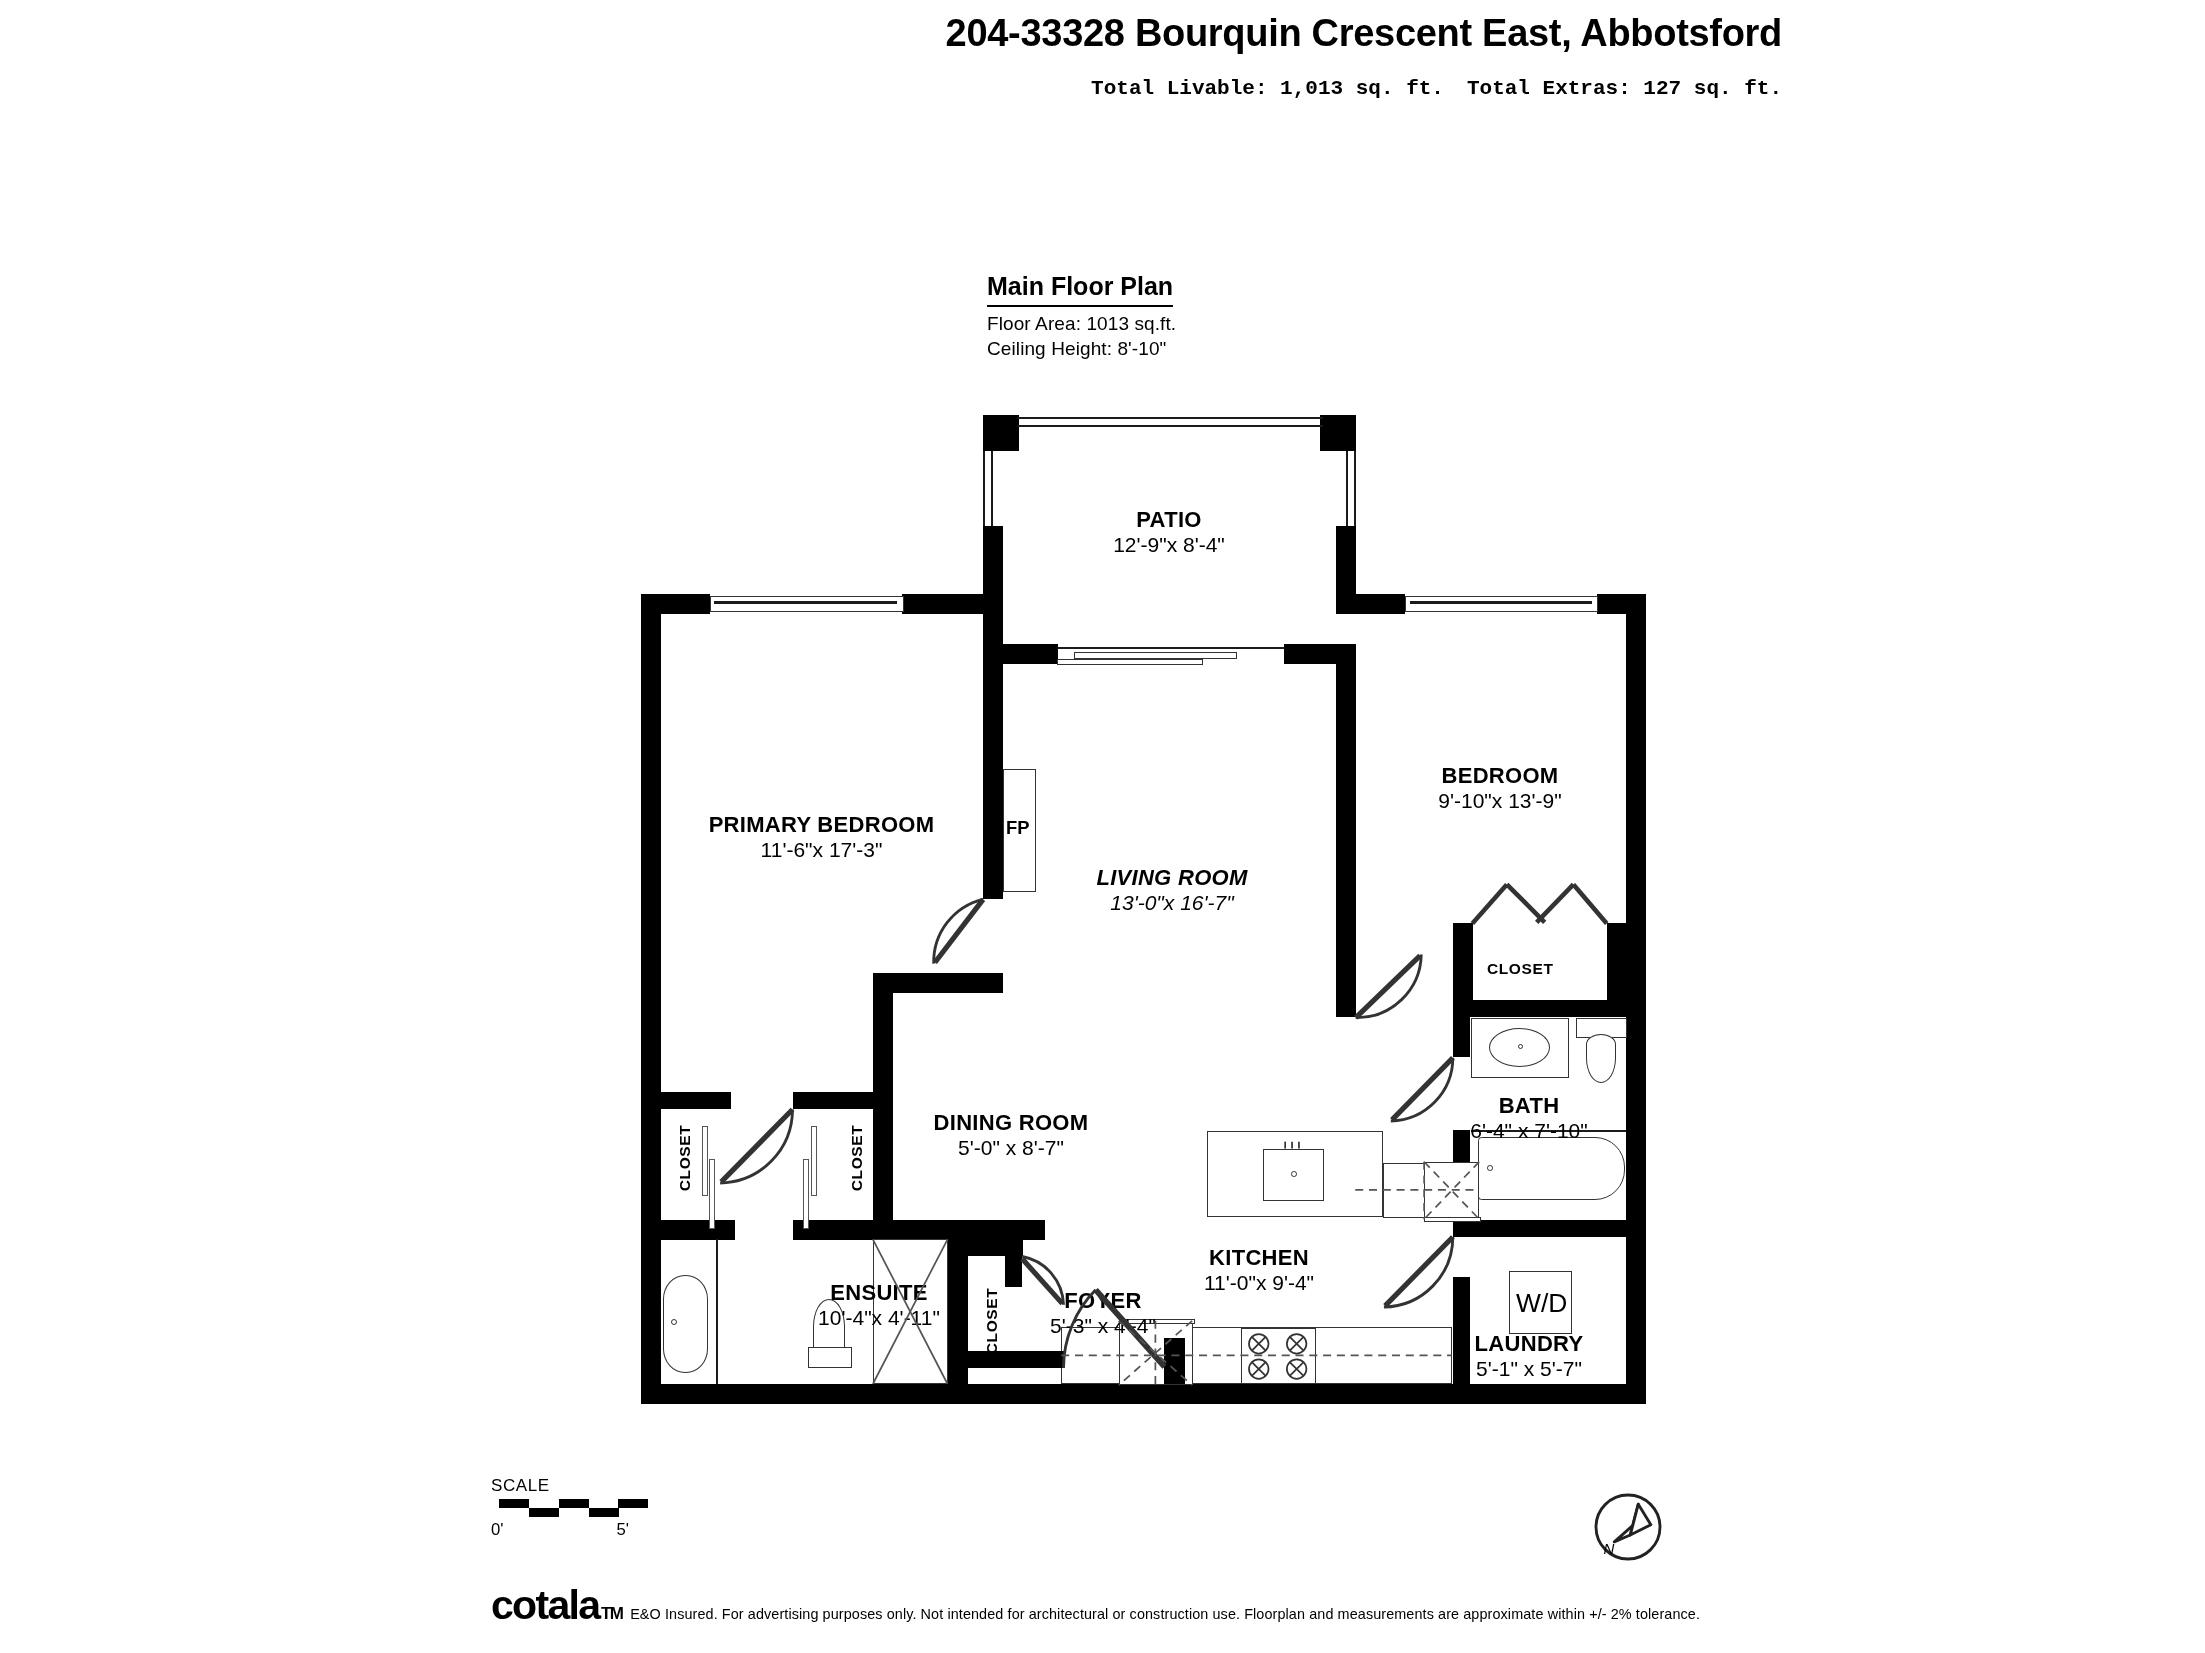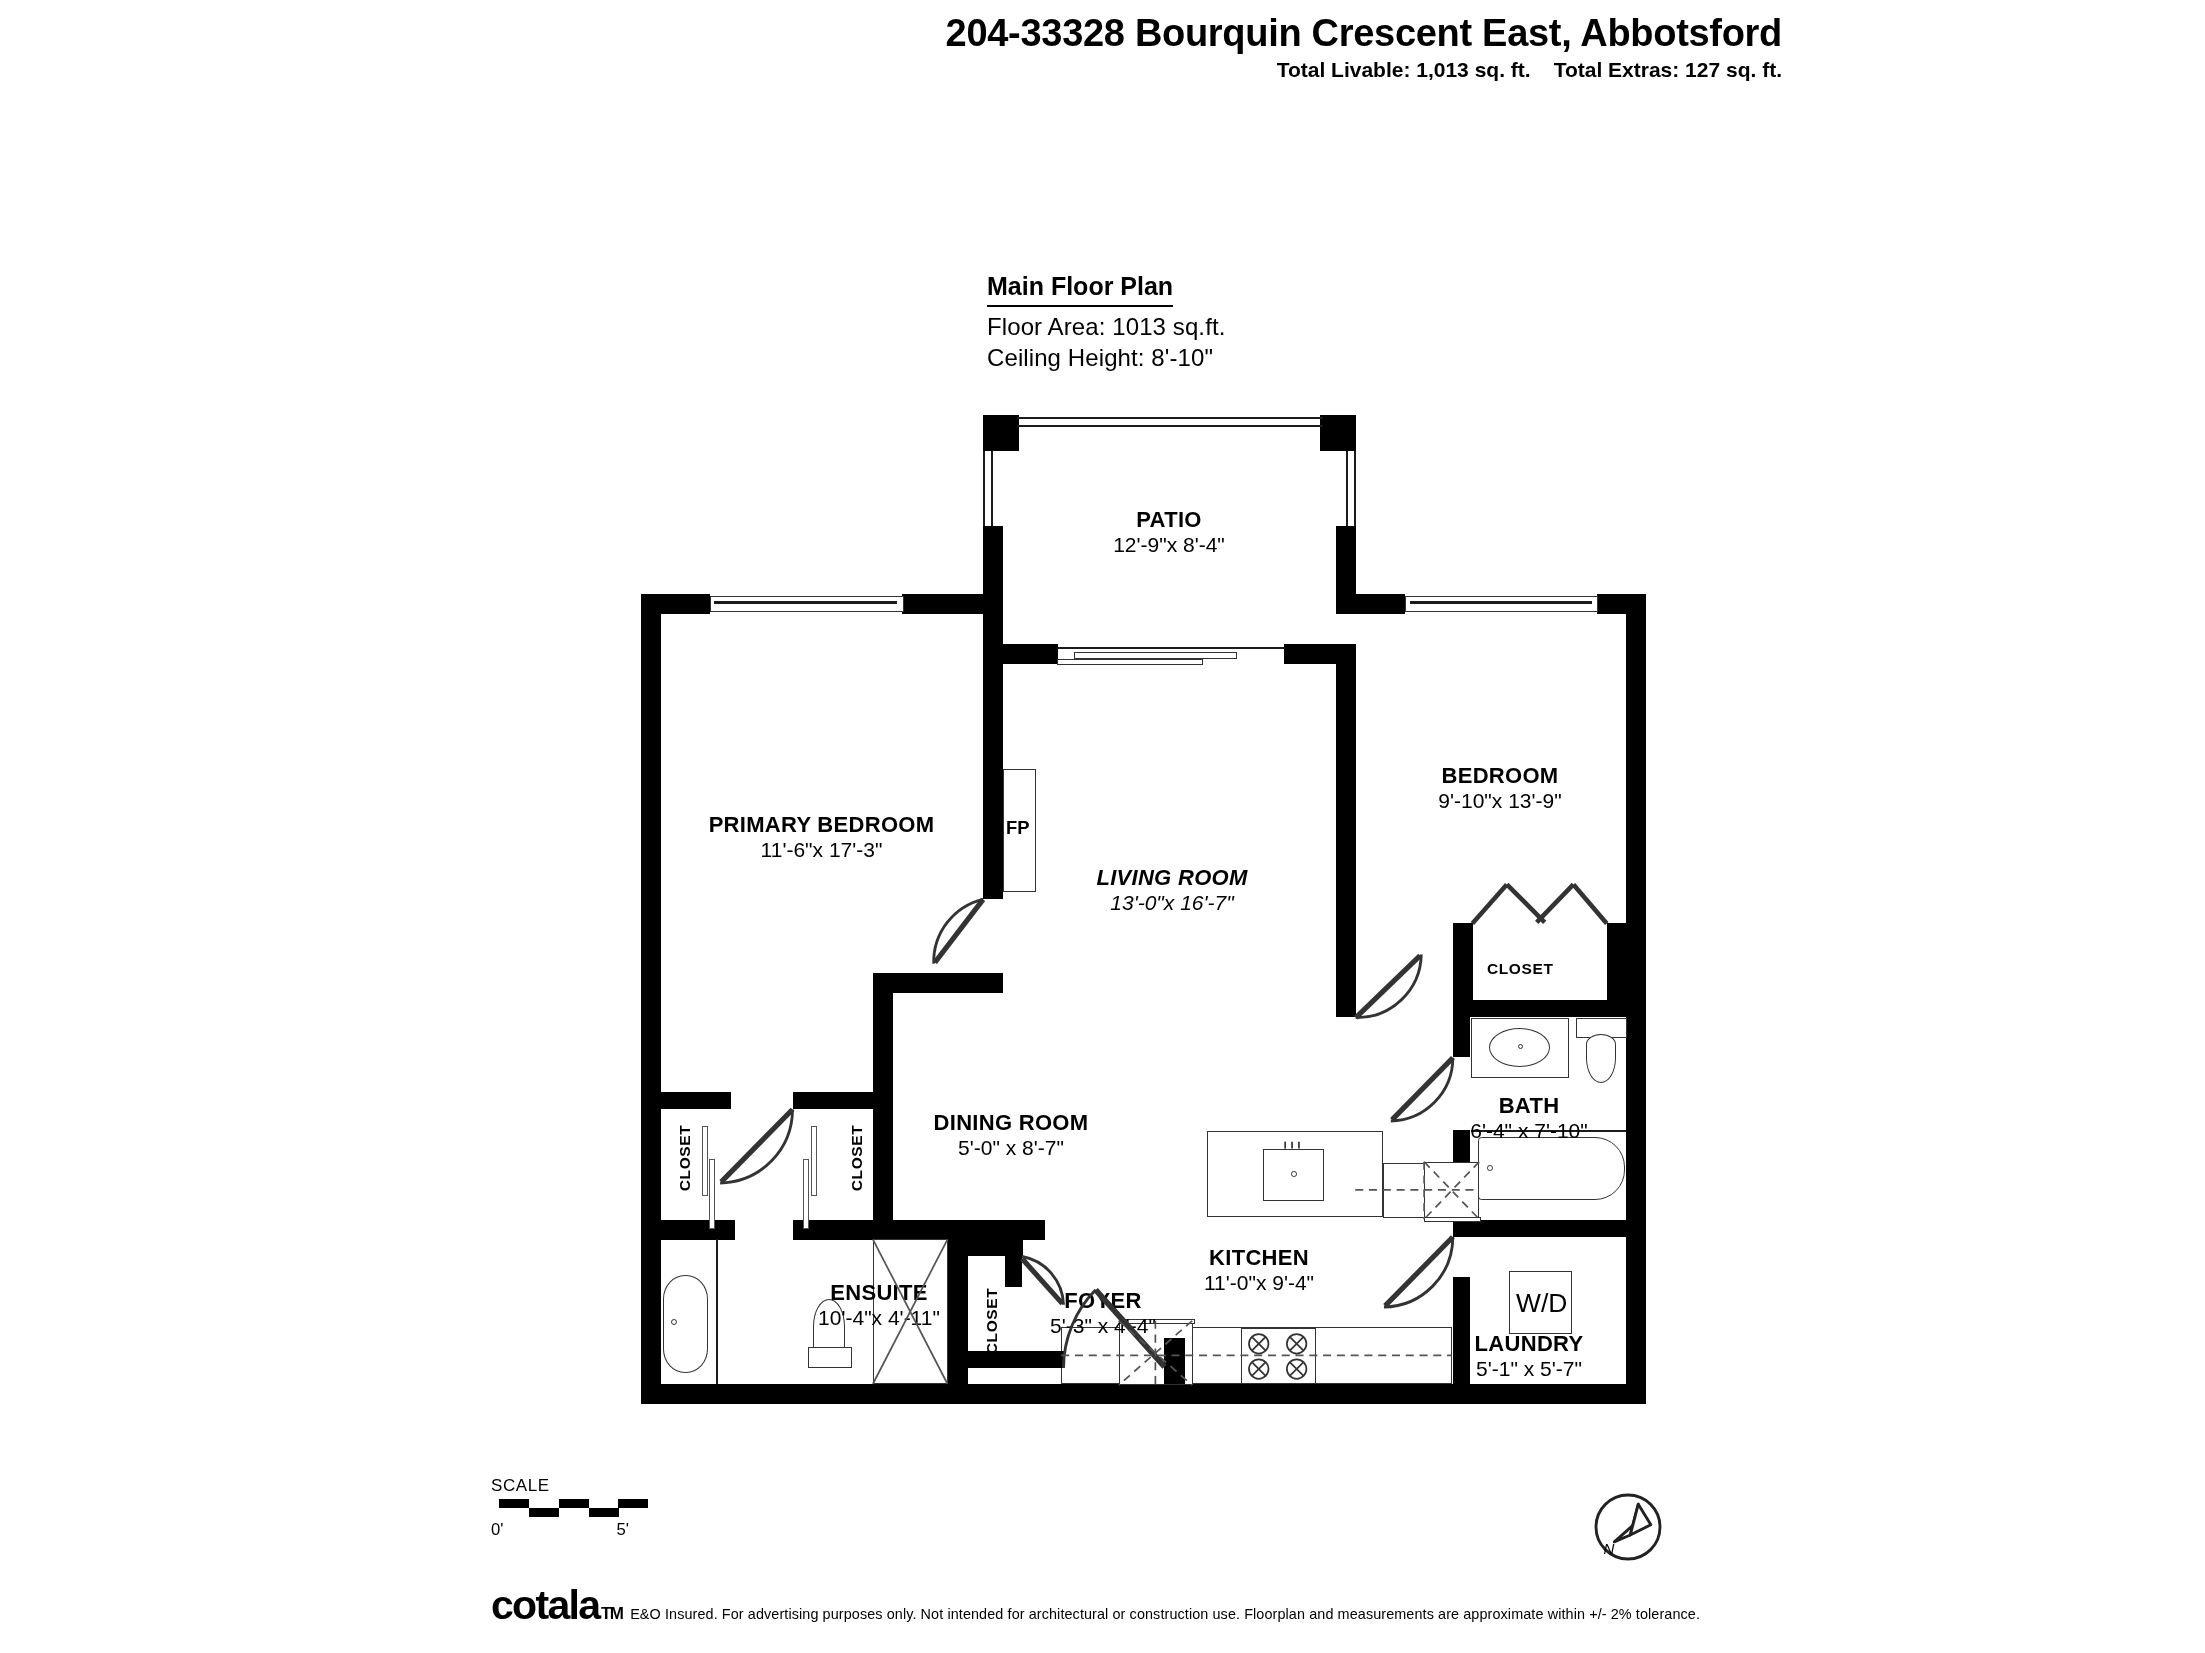--- a/index.html
+++ b/index.html
@@ -32,21 +32,21 @@
     line-height: 1.1;
   }
   .hdr-row {
     display: flex;
     justify-content: flex-end;
     gap: 23px;
     font-size: 21px;
     line-height: 1.45;
     margin-top: 8px;
   }
-  .hdr-row.bold { font-weight: bold; margin-top: 1px; }
+  .hdr-row.bold { font-weight: bold; margin-top: 20px; font-family: Liberation Mono, monospace; }
   .hdr-pair { display: flex; }
   .hdr-label { width: 138px; text-align: left; }
   .hdr-val { width: 126px; text-align: right; }
   .hdr-pair.bold-pair { width: auto; }
   .hdr-pair.bold-pair .hdr-label { width: auto; }
 
   
   #plan-title-block {
     position: absolute;
     left: 987px;
@@ -55,21 +55,21 @@
     line-height: 1.32;
   }
   #plan-title {
     font-weight: bold;
     font-size: 25px;
     border-bottom: 2.9px solid #000;
     display: inline-block;
     padding-bottom: 1.7px;
     margin-bottom: 4px;
   }
-  .plan-sub { font-size: 24px; letter-spacing: 0.1px; }
+  .plan-sub { font-size: 19px; letter-spacing: 0.1px; }
 
   
   #plan {
     position: absolute;
     left: 0px;
     top: 0px;
     width: 2205px;
     height: 1654px;
     margin-left: 46px;
   }

